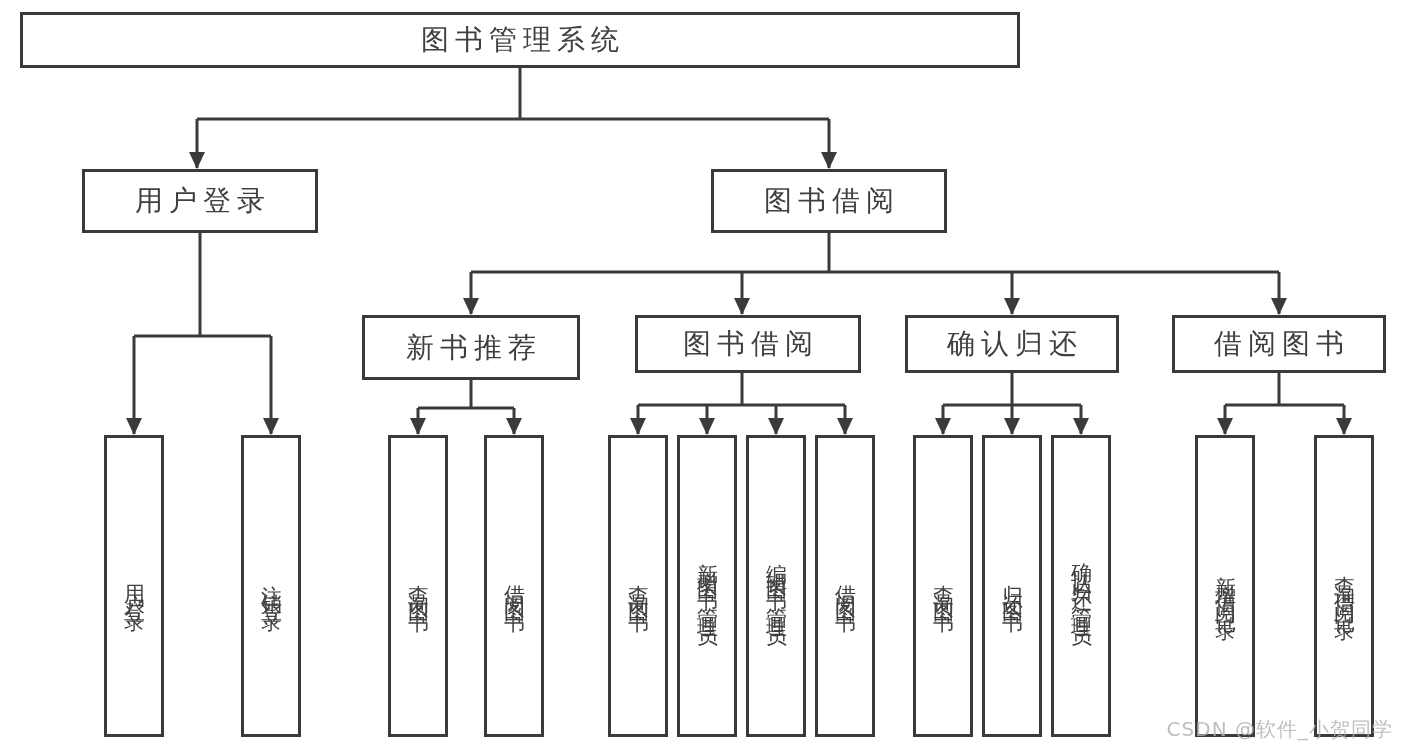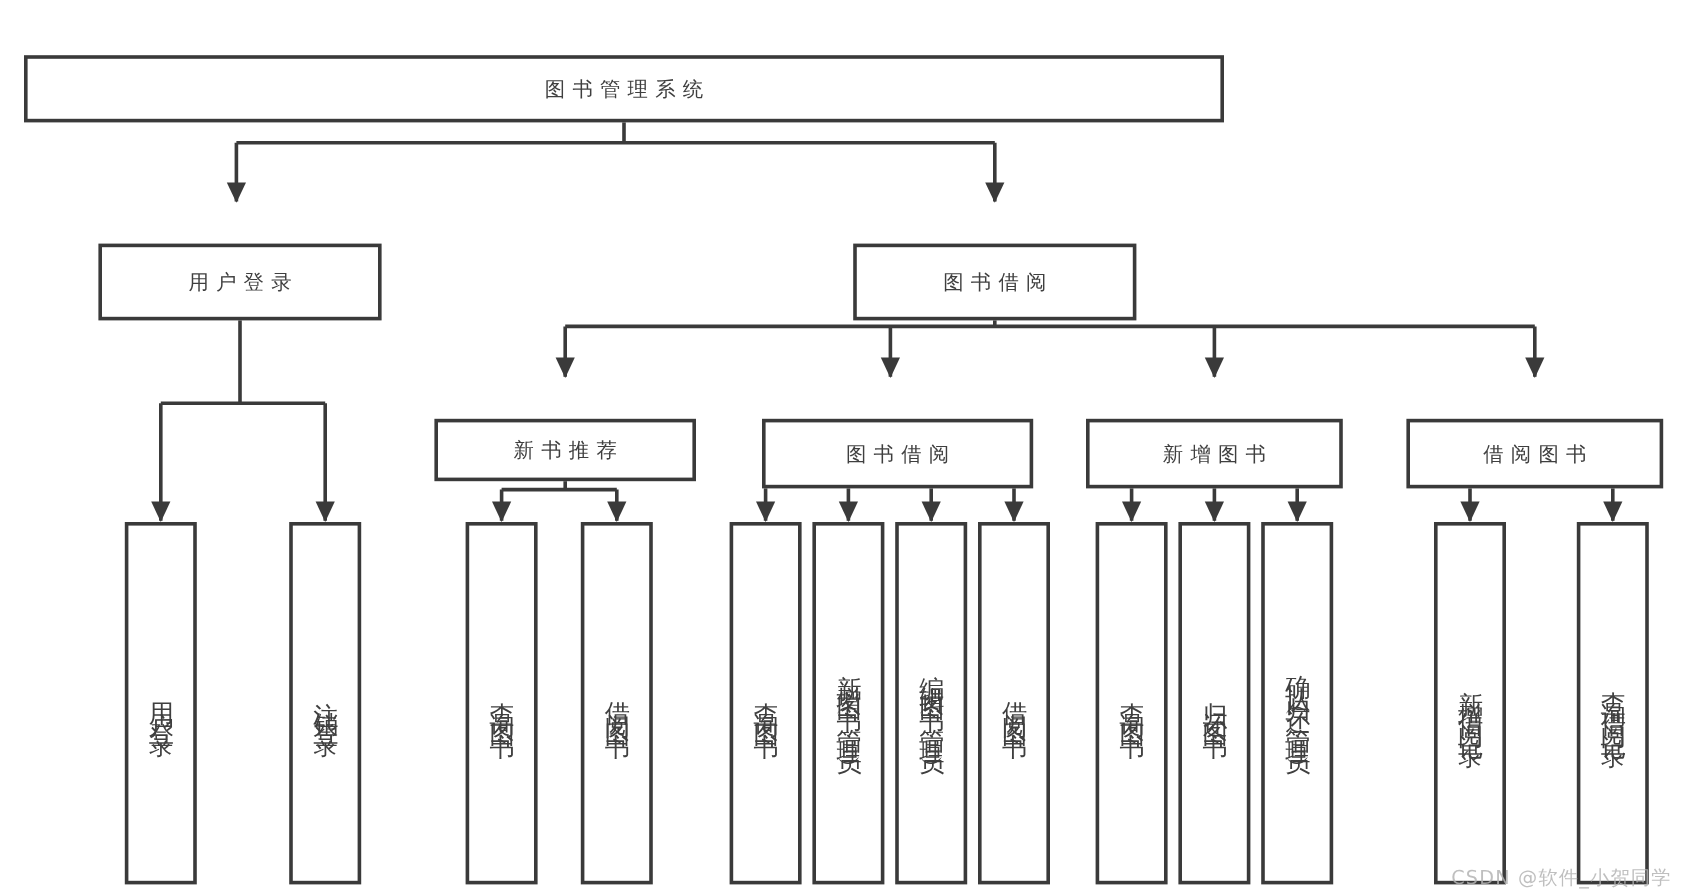--- a/index.html
+++ b/index.html
@@ -23,33 +23,33 @@
   #connectors polygon{fill:var(--line);stroke:none;}
   .box{
     position:absolute;
     box-sizing:border-box;
     background:var(--bg);
     border:3px solid var(--line);
     display:flex;align-items:center;justify-content:center;
     color:var(--text);
     z-index:1;
   }
-  .hbox{font-size:17px;letter-spacing:6px;text-indent:6px;white-space:nowrap;margin-top:34px;}
+  .hbox{font-size:28px;letter-spacing:6px;text-indent:6px;white-space:nowrap;}
   .vbox .vtext{
     writing-mode:vertical-rl;
     text-orientation:mixed;
     font-size:21px;
     letter-spacing:9px;
     line-height:1;
     white-space:nowrap;
   }
   #watermark{
     position:absolute;
     right:12px;bottom:4px;
-    font-size:16px;
+    font-size:20px;
     letter-spacing:1px;
     color:var(--watermark);
     opacity:0.85;
     z-index:3;
     white-space:nowrap;
   }
 </style>
 </head>
 <body>
 
@@ -103,23 +103,23 @@
       <polygon points="1217,418 1233,418 1225,435"></polygon>
       <polygon points="1336,418 1352,418 1344,435"></polygon>
     </g>
   </svg>
 
   <div class="box hbox" style="left:20px;top:12px;width:1000px;height:56px;">图书管理系统</div>
 
   <div class="box hbox" style="left:82px;top:169px;width:236px;height:64px;">用户登录</div>
   <div class="box hbox" style="left:711px;top:169px;width:236px;height:64px;">图书借阅</div>
 
-  <div class="box hbox" style="left:362px;top:315px;width:218px;height:52px;">新书推荐</div>
+  <div class="box hbox" style="left:362px;top:315px;width:218px;height:65px;">新书推荐</div>
   <div class="box hbox" style="left:635px;top:315px;width:226px;height:58px;">图书借阅</div>
-  <div class="box hbox" style="left:905px;top:315px;width:214px;height:58px;">新增图书</div>
+  <div class="box hbox" style="left:905px;top:315px;width:214px;height:58px;">确认归还</div>
   <div class="box hbox" style="left:1172px;top:315px;width:214px;height:58px;">借阅图书</div>
 
   <div class="box vbox" style="left:104px;top:435px;width:60px;height:302px;">
     <span class="vtext">用户登录</span>
   </div>
   <div class="box vbox" style="left:241px;top:435px;width:60px;height:302px;">
     <span class="vtext">注销登录</span>
   </div>
 
   <div class="box vbox" style="left:388px;top:435px;width:60px;height:302px;">

